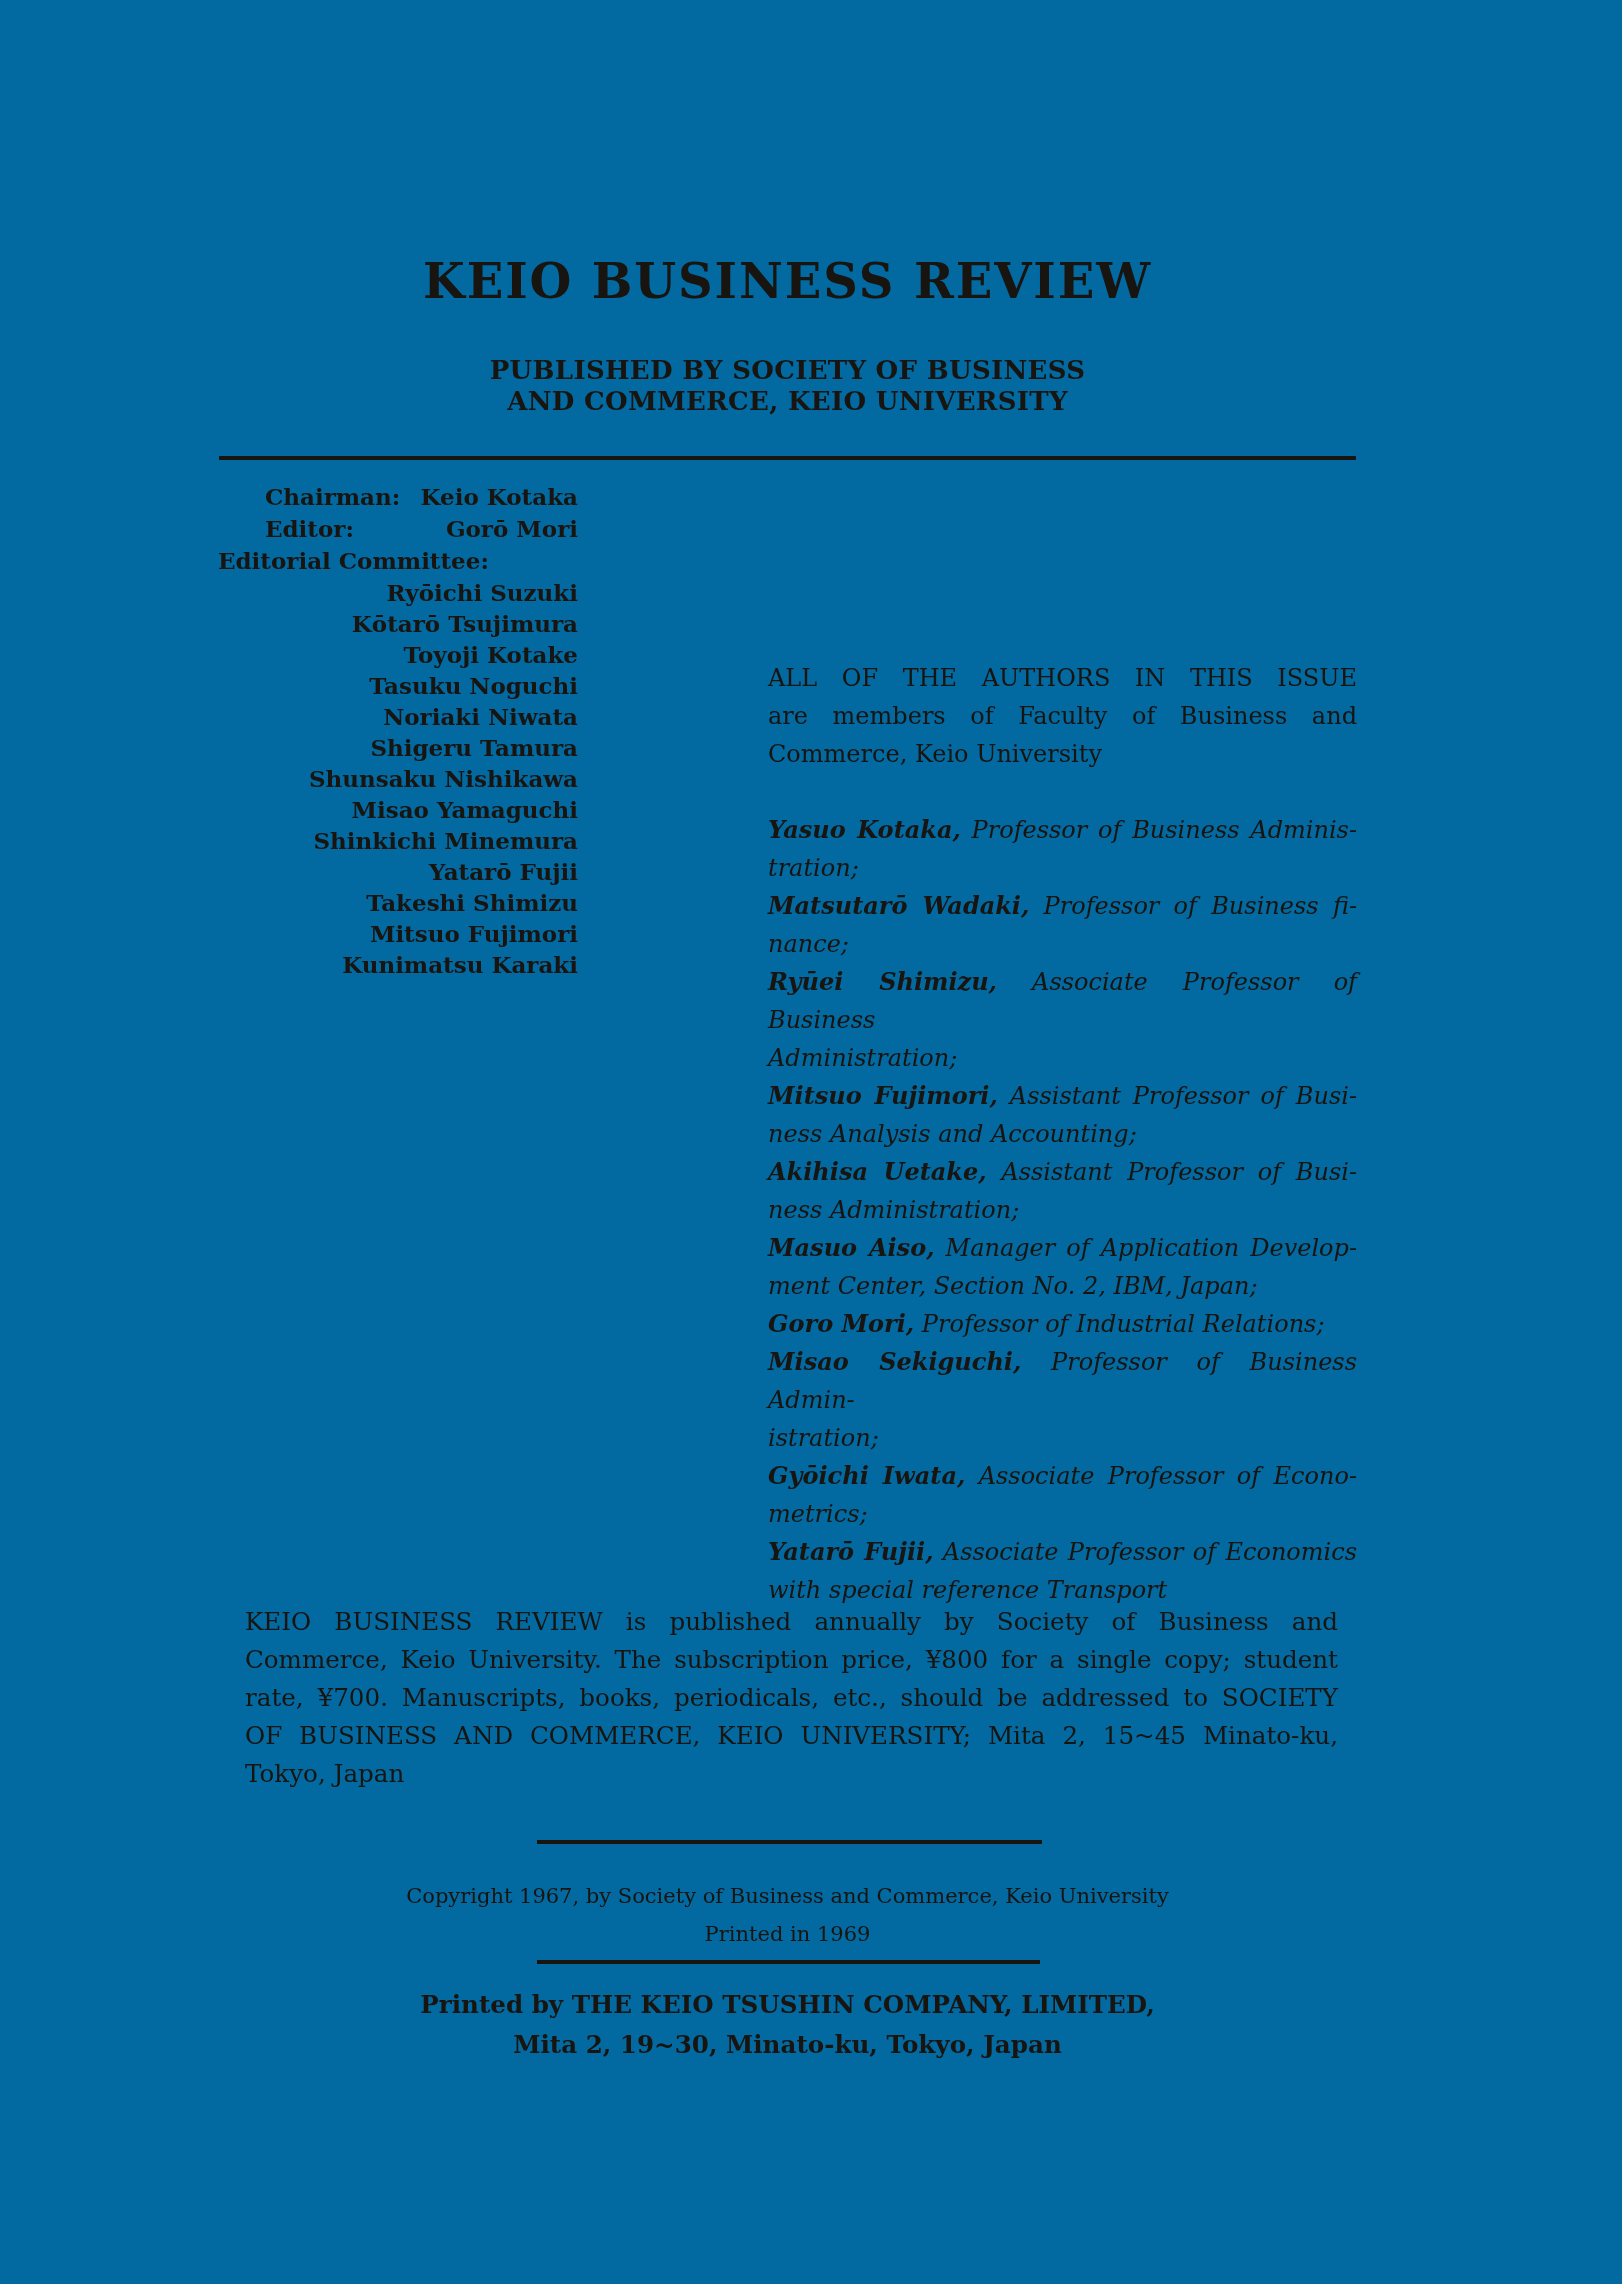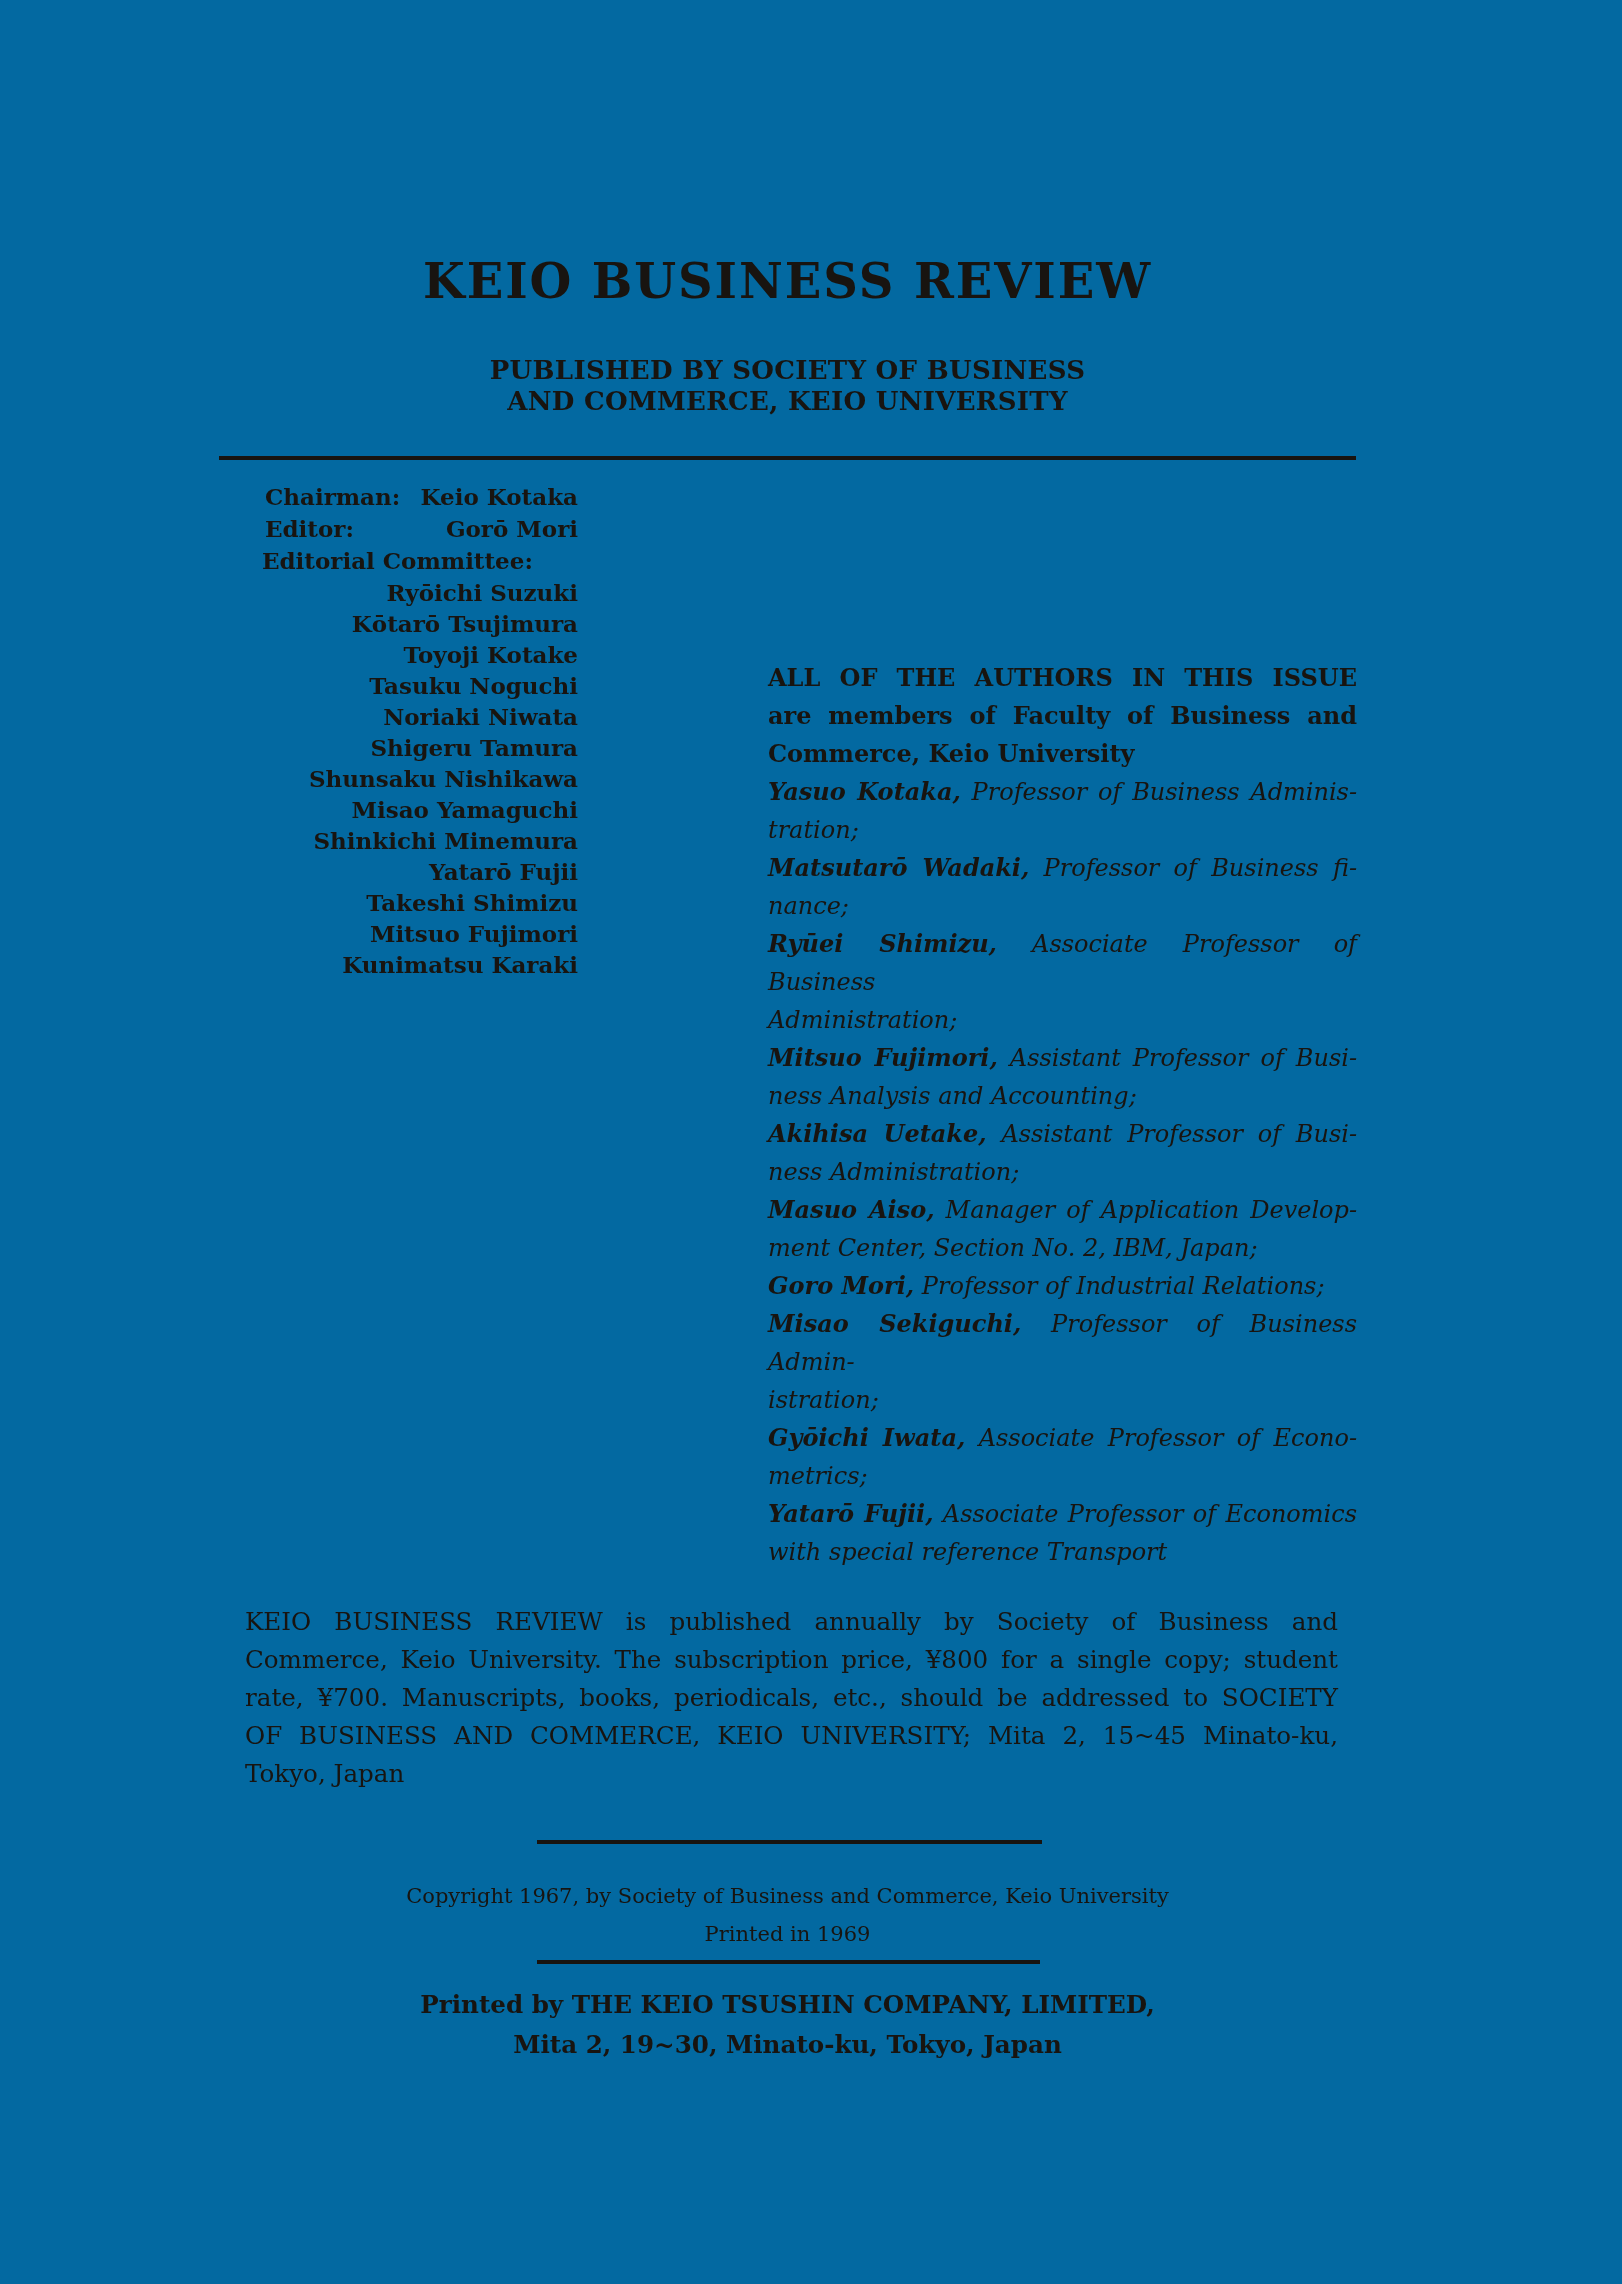--- a/index.html
+++ b/index.html
@@ -35,31 +35,31 @@
   .masthead {
     position: absolute;
     left: 218px; top: 481px;
     width: 360px;
     font-size: 23px;
     font-weight: 700;
   }
   .m-row { display: flex; justify-content: space-between; line-height: 32px; }
   .m-label { white-space: nowrap; margin-left: 47px; }
   .m-name { white-space: nowrap; }
-  .committee-label { line-height: 32px; margin-left: 44px; }
+  .committee-label { line-height: 32px; }
   .committee-list { text-align: right; line-height: 31px; }
 
   .authors {
     position: absolute;
     left: 768px; top: 659px;
     width: 589px;
     font-size: 24px;
     line-height: 38px;
   }
-  .authors-heading { font-weight: 700; }
+  .authors-heading { font-weight: 400; margin-bottom: 38px; }
   .jl { text-align: justify; text-align-last: justify; }
   .a-line { min-height: 38px; font-style: italic; }
   .aname { font-weight: 700; }
 
   .imprint {
     position: absolute;
     left: 245px; top: 1603px;
     width: 1093px;
     font-size: 24.6px;
     line-height: 38px;

